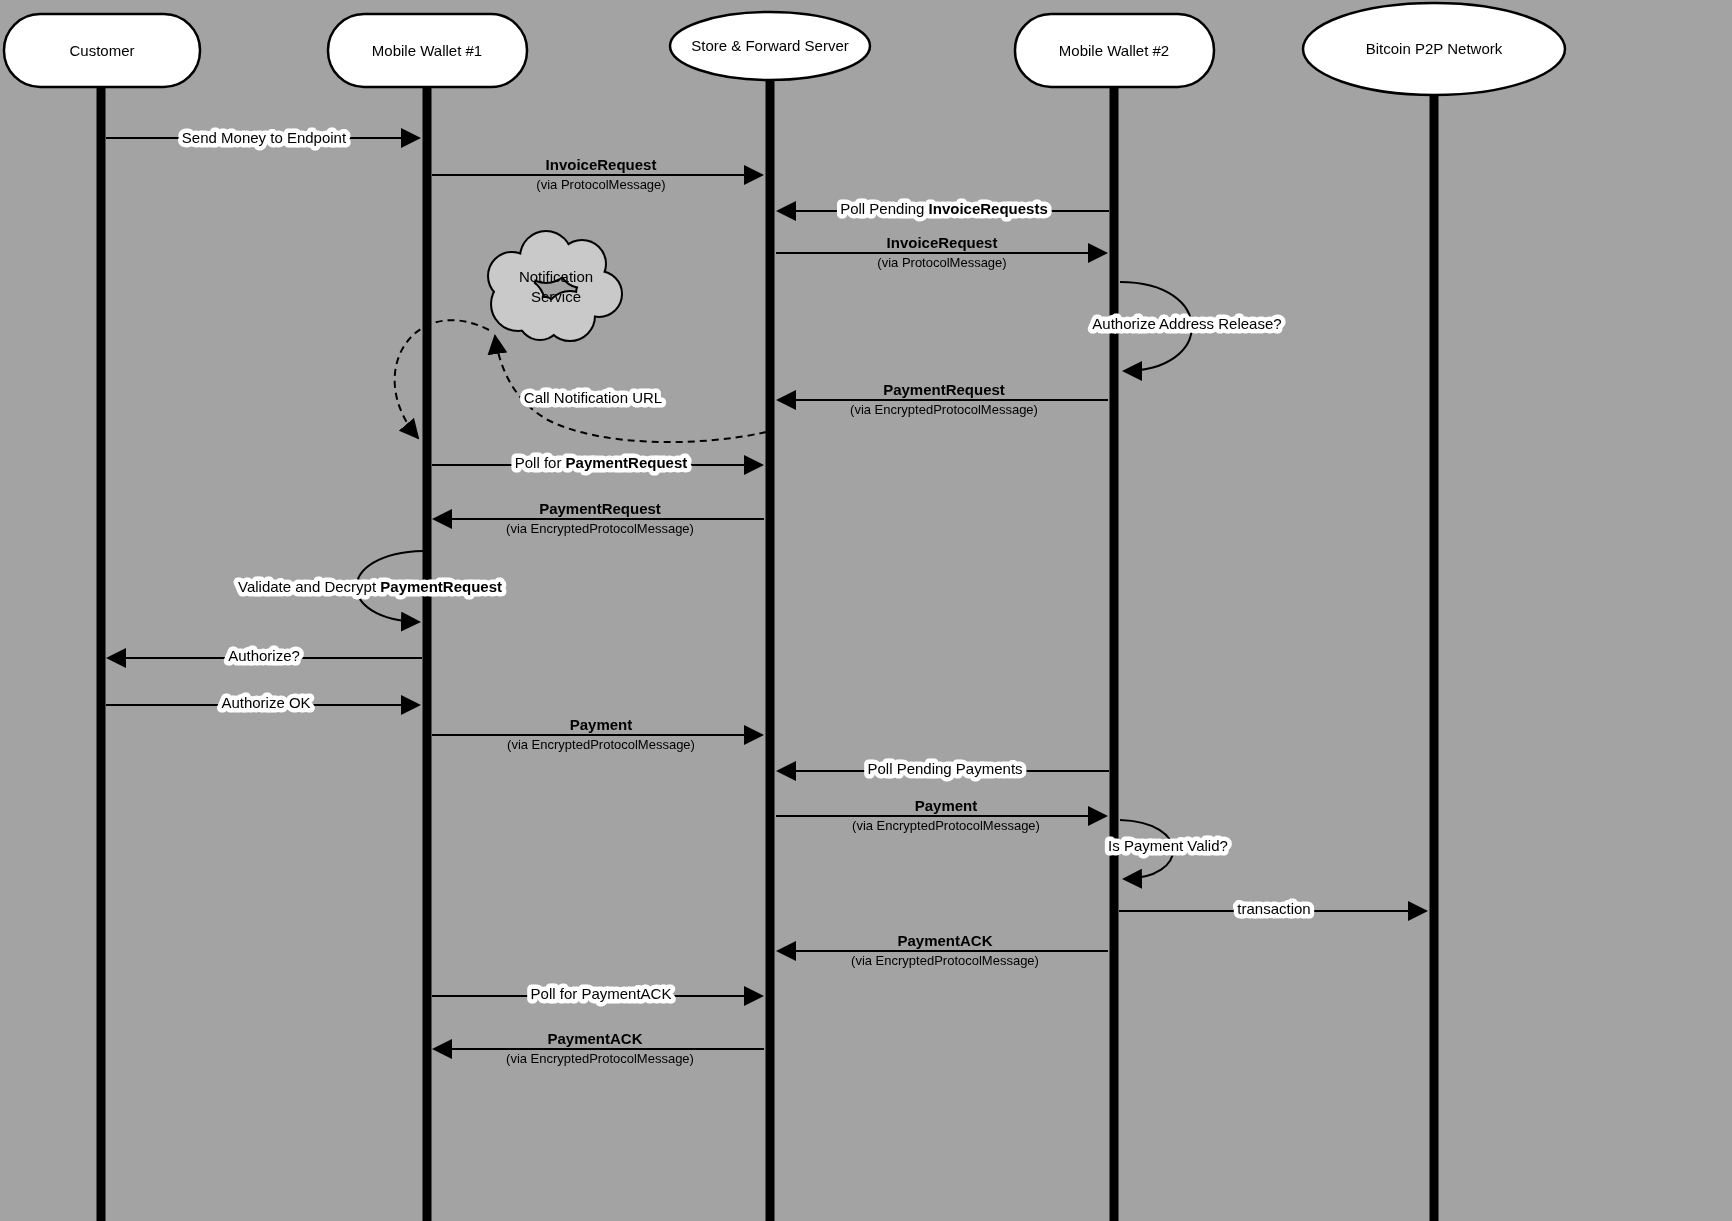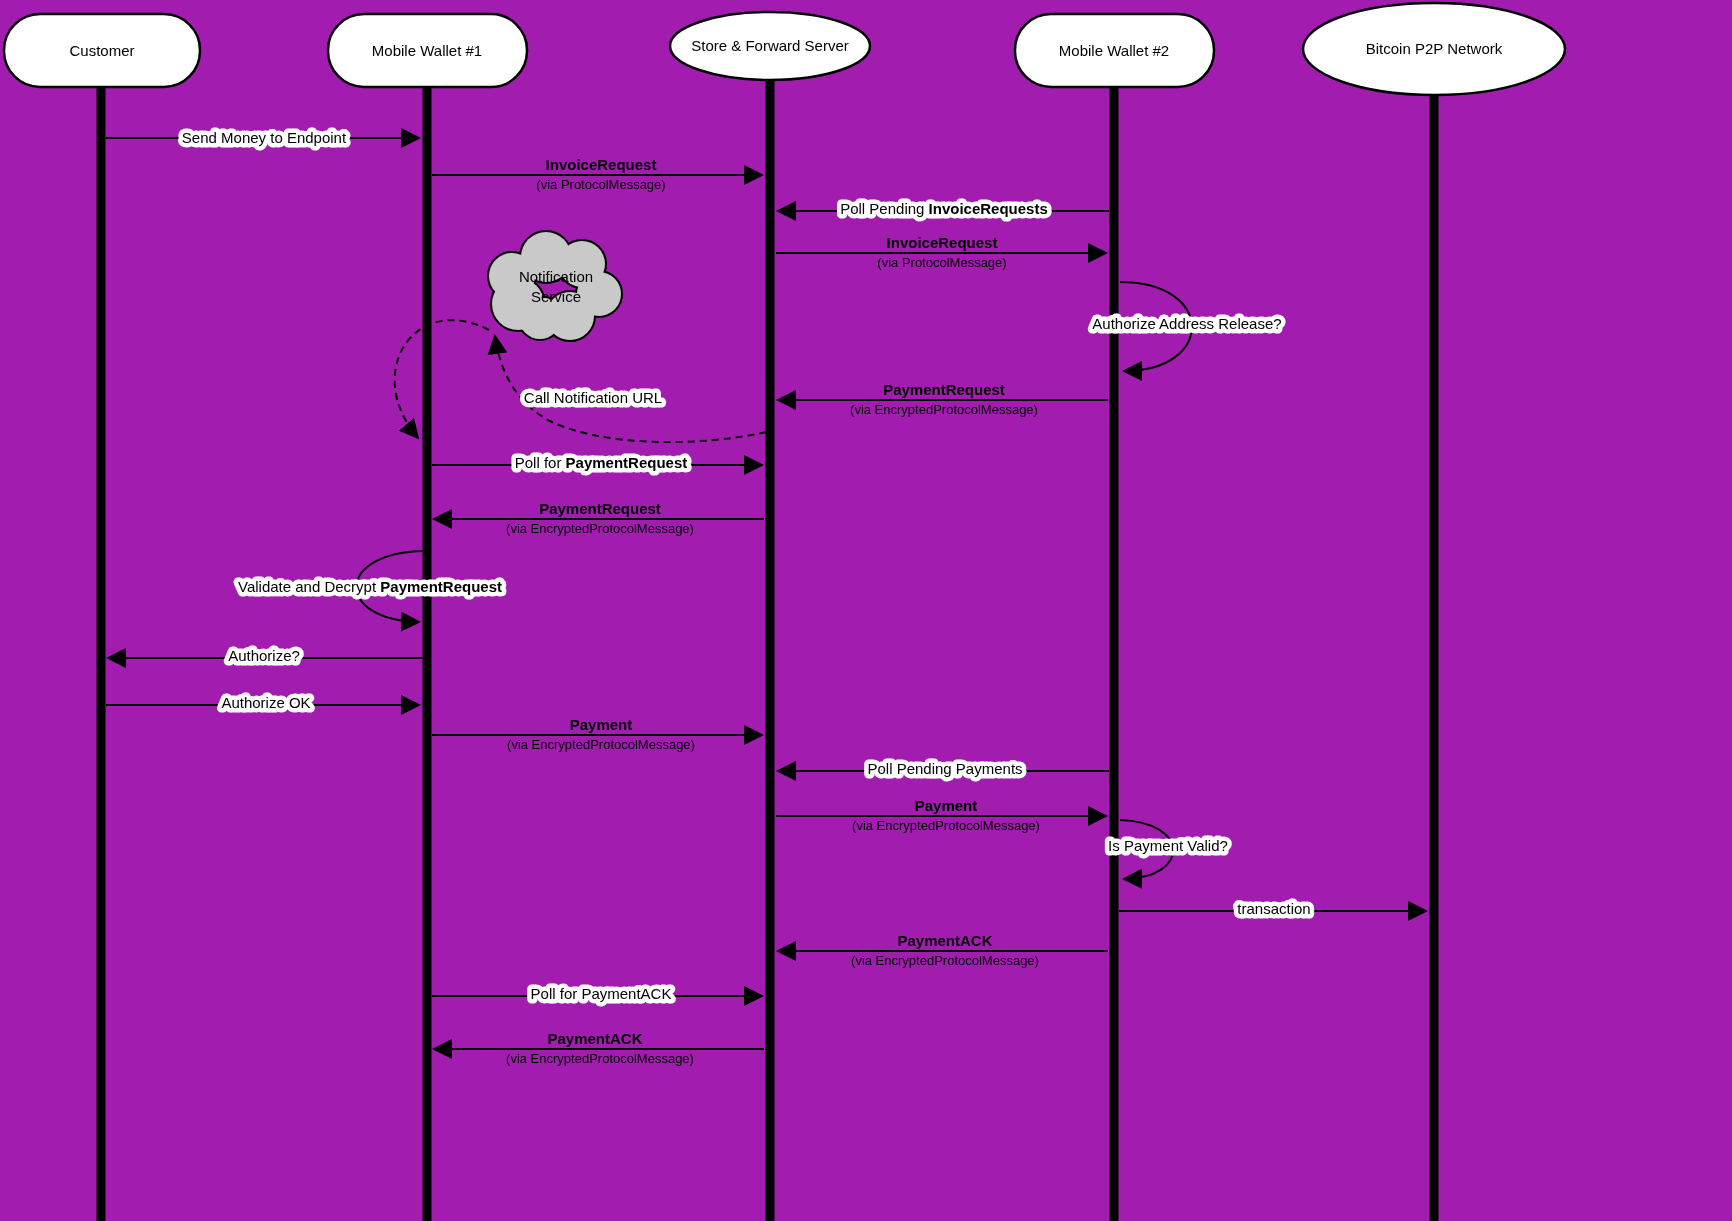--- a/index.html
+++ b/index.html
@@ -1,16 +1,16 @@
 <!DOCTYPE html>
 <html><head>
 <meta charset="utf-8">
 <style>
   html, body { margin: 0; padding: 0; background: #ffffff; }
-  .diagram-wrap { width: 1732px; height: 1221px; background: #a21caf; }
+  .diagram-wrap { width: 1732px; height: 1221px; background: #a3a3a3; }
   svg { display: block; }
   text {
     fill: #000;
     font-family: "Liberation Sans", sans-serif;
     font-size: 15px;
   }
   .center { text-anchor: middle; }
   .b { font-weight: bold; }
   .via { font-size: 13px; }
   .halo {

